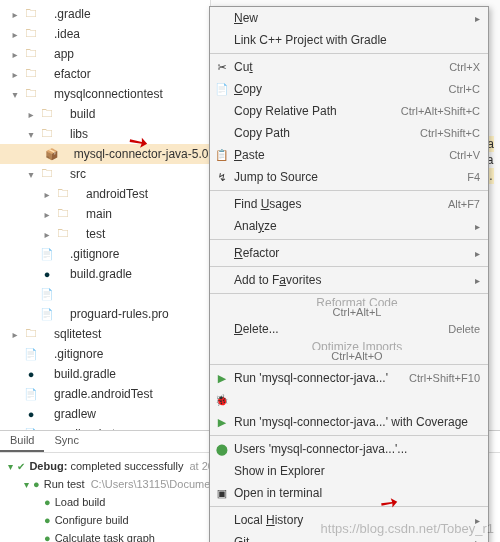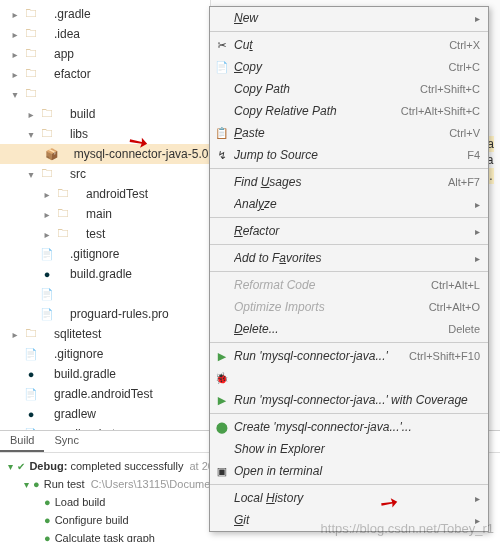--- a/index.html
+++ b/index.html
@@ -22,24 +22,24 @@
 .build-row { display:flex; align-items:center; height:18px; }
 .bc-ok { color:#4a9e4a; margin-right:4px; font-size:10px; }
 .bc-dot { color:#4a9e4a; margin-right:4px; }
 .build-muted { color:#999; margin-left:6px; }
 .editor-bg { position:absolute; left:210px; top:0; width:290px; height:542px; background:#fafafa; border-left:1px solid #ddd; }
 .ed-text { position:absolute; right:6px; top:72px; font-family:Consolas,monospace; font-size:12px; color:#333; line-height:16px; text-align:left; }
 .ed-hl { background:#fff2c4; }
 .context-menu { position:absolute; left:209px; top:6px; width:280px; background:#f4f4f4; border:1px solid #999; box-shadow:2px 2px 6px rgba(0,0,0,.25); z-index:10; }
 .cm-item { display:flex; align-items:center; height:22px; padding:0 8px 0 24px; position:relative; cursor:default; }
 .cm-item .mi-icon { position:absolute; left:4px; width:16px; text-align:center; font-size:11px; }
-.cm-item .lbl { flex:1; white-space:nowrap; overflow:hidden;font-style:italic; }
+.cm-item .lbl { flex:1; white-space:nowrap; overflow:hidden; }
 .cm-item .shortcut { color:#777; font-size:11px; }
 .cm-item .sub { color:#777; font-size:10px; margin-left:4px; }
-.cm-item.disabled { color:#aaa; }
+.cm-item.disabled { color:#aaa;flex-direction:column; }
 .cm-sep { height:1px; background:#ccc; margin:2px 0; }
 .arrow2 { position:absolute; left:380px; top:490px; color:#cc0000; font-size:22px; transform:rotate(35deg); pointer-events:none; z-index:20; }
 .watermark { position:absolute; right:6px; bottom:6px; font-size:13px; color:rgba(0,0,0,.25); z-index:30; }
 .under { text-decoration:underline; }
 </style>
 </head>
 <body>
 
 <div class="editor-bg">
   <div class="ed-text">
@@ -68,20 +68,21 @@
       <span class="lbl">app</span>
     </div>
     <div class="tree-row ind1">
       <span class="twisty">▸</span>
       <span class="icon folder-icon">🗀</span>
       <span class="lbl">efactor</span>
     </div>
     <div class="tree-row ind1">
       <span class="twisty">▾</span>
       <span class="icon folder-icon">🗀</span>
+      <span class="lbl">mysqlconnectiontest</span>
     </div>
     <div class="tree-row ind2">
       <span class="twisty">▸</span>
       <span class="icon folder-icon">🗀</span>
       <span class="lbl">build</span>
     </div>
     <div class="tree-row ind2">
       <span class="twisty">▾</span>
       <span class="icon folder-icon">🗀</span>
       <span class="lbl">libs</span>
@@ -199,38 +200,41 @@
         </div>
       </div>
   </div>
 </div>
 
 <div class="context-menu">
     <div class="cm-item">
       <span class="lbl"><span class="under">N</span>ew</span>
       <span class="sub">▸</span>
     </div>
+    <div class="cm-item">
+      <span class="lbl">Link C++ Project with Gradle</span>
+    </div>
     <div class="cm-sep"></div>
     <div class="cm-item">
       <span class="mi-icon">✂</span>
       <span class="lbl">Cu<span class="under">t</span></span>
       <span class="shortcut">Ctrl+X</span>
     </div>
     <div class="cm-item">
       <span class="mi-icon">📄</span>
       <span class="lbl"><span class="under">C</span>opy</span>
       <span class="shortcut">Ctrl+C</span>
     </div>
     <div class="cm-item">
+      <span class="lbl">Copy Relative Path</span>
+      <span class="shortcut">Ctrl+Alt+Shift+C</span>
+    </div>
+    <div class="cm-item">
       <span class="lbl">Copy Path</span>
       <span class="shortcut">Ctrl+Shift+C</span>
-    </div>
-    <div class="cm-item">
-      <span class="lbl">Copy Relative Path</span>
-      <span class="shortcut">Ctrl+Alt+Shift+C</span>
     </div>
     <div class="cm-item">
       <span class="mi-icon">📋</span>
       <span class="lbl"><span class="under">P</span>aste</span>
       <span class="shortcut">Ctrl+V</span>
     </div>
     <div class="cm-item">
       <span class="mi-icon">↯</span>
       <span class="lbl">Jump to Source</span>
       <span class="shortcut">F4</span>
@@ -252,45 +256,45 @@
     <div class="cm-sep"></div>
     <div class="cm-item">
       <span class="lbl">Add to F<span class="under">a</span>vorites</span>
       <span class="sub">▸</span>
     </div>
     <div class="cm-sep"></div>
     <div class="cm-item disabled">
       <span class="lbl">Reformat Code</span>
       <span class="shortcut">Ctrl+Alt+L</span>
     </div>
+    <div class="cm-item">
+      <span class="lbl"><span class="under">D</span>elete...</span>
+      <span class="shortcut">Delete</span>
+    </div>
     <div class="cm-item disabled">
       <span class="lbl">Optimize Imports</span>
       <span class="shortcut">Ctrl+Alt+O</span>
     </div>
-    <div class="cm-item">
-      <span class="lbl"><span class="under">D</span>elete...</span>
-      <span class="shortcut">Delete</span>
-    </div>
     <div class="cm-sep"></div>
     <div class="cm-item">
       <span class="mi-icon" style="color: rgb(74, 158, 74);">▶</span>
       <span class="lbl">Run 'mysql-connector-java...'</span>
       <span class="shortcut">Ctrl+Shift+F10</span>
     </div>
     <div class="cm-item">
       <span class="mi-icon">🐞</span>
     </div>
     <div class="cm-item">
       <span class="mi-icon" style="color: rgb(74, 158, 74);">▶</span>
       <span class="lbl">Run 'mysql-connector-java...' with Coverage</span>
     </div>
     <div class="cm-sep"></div>
     <div class="cm-item">
       <span class="mi-icon" style="color: rgb(74, 158, 74);">⬤</span>
-      <span class="lbl">Create 'mysql-connector-java...'...</span>
+      <span class="lbl">Users 'mysql-connector-java...'...</span>
     </div>
     <div class="cm-item">
       <span class="lbl">Show in Explorer</span>
     </div>
     <div class="cm-item">
       <span class="mi-icon">▣</span>
       <span class="lbl">Open in terminal</span>
     </div>
     <div class="cm-sep"></div>
     <div class="cm-item">

